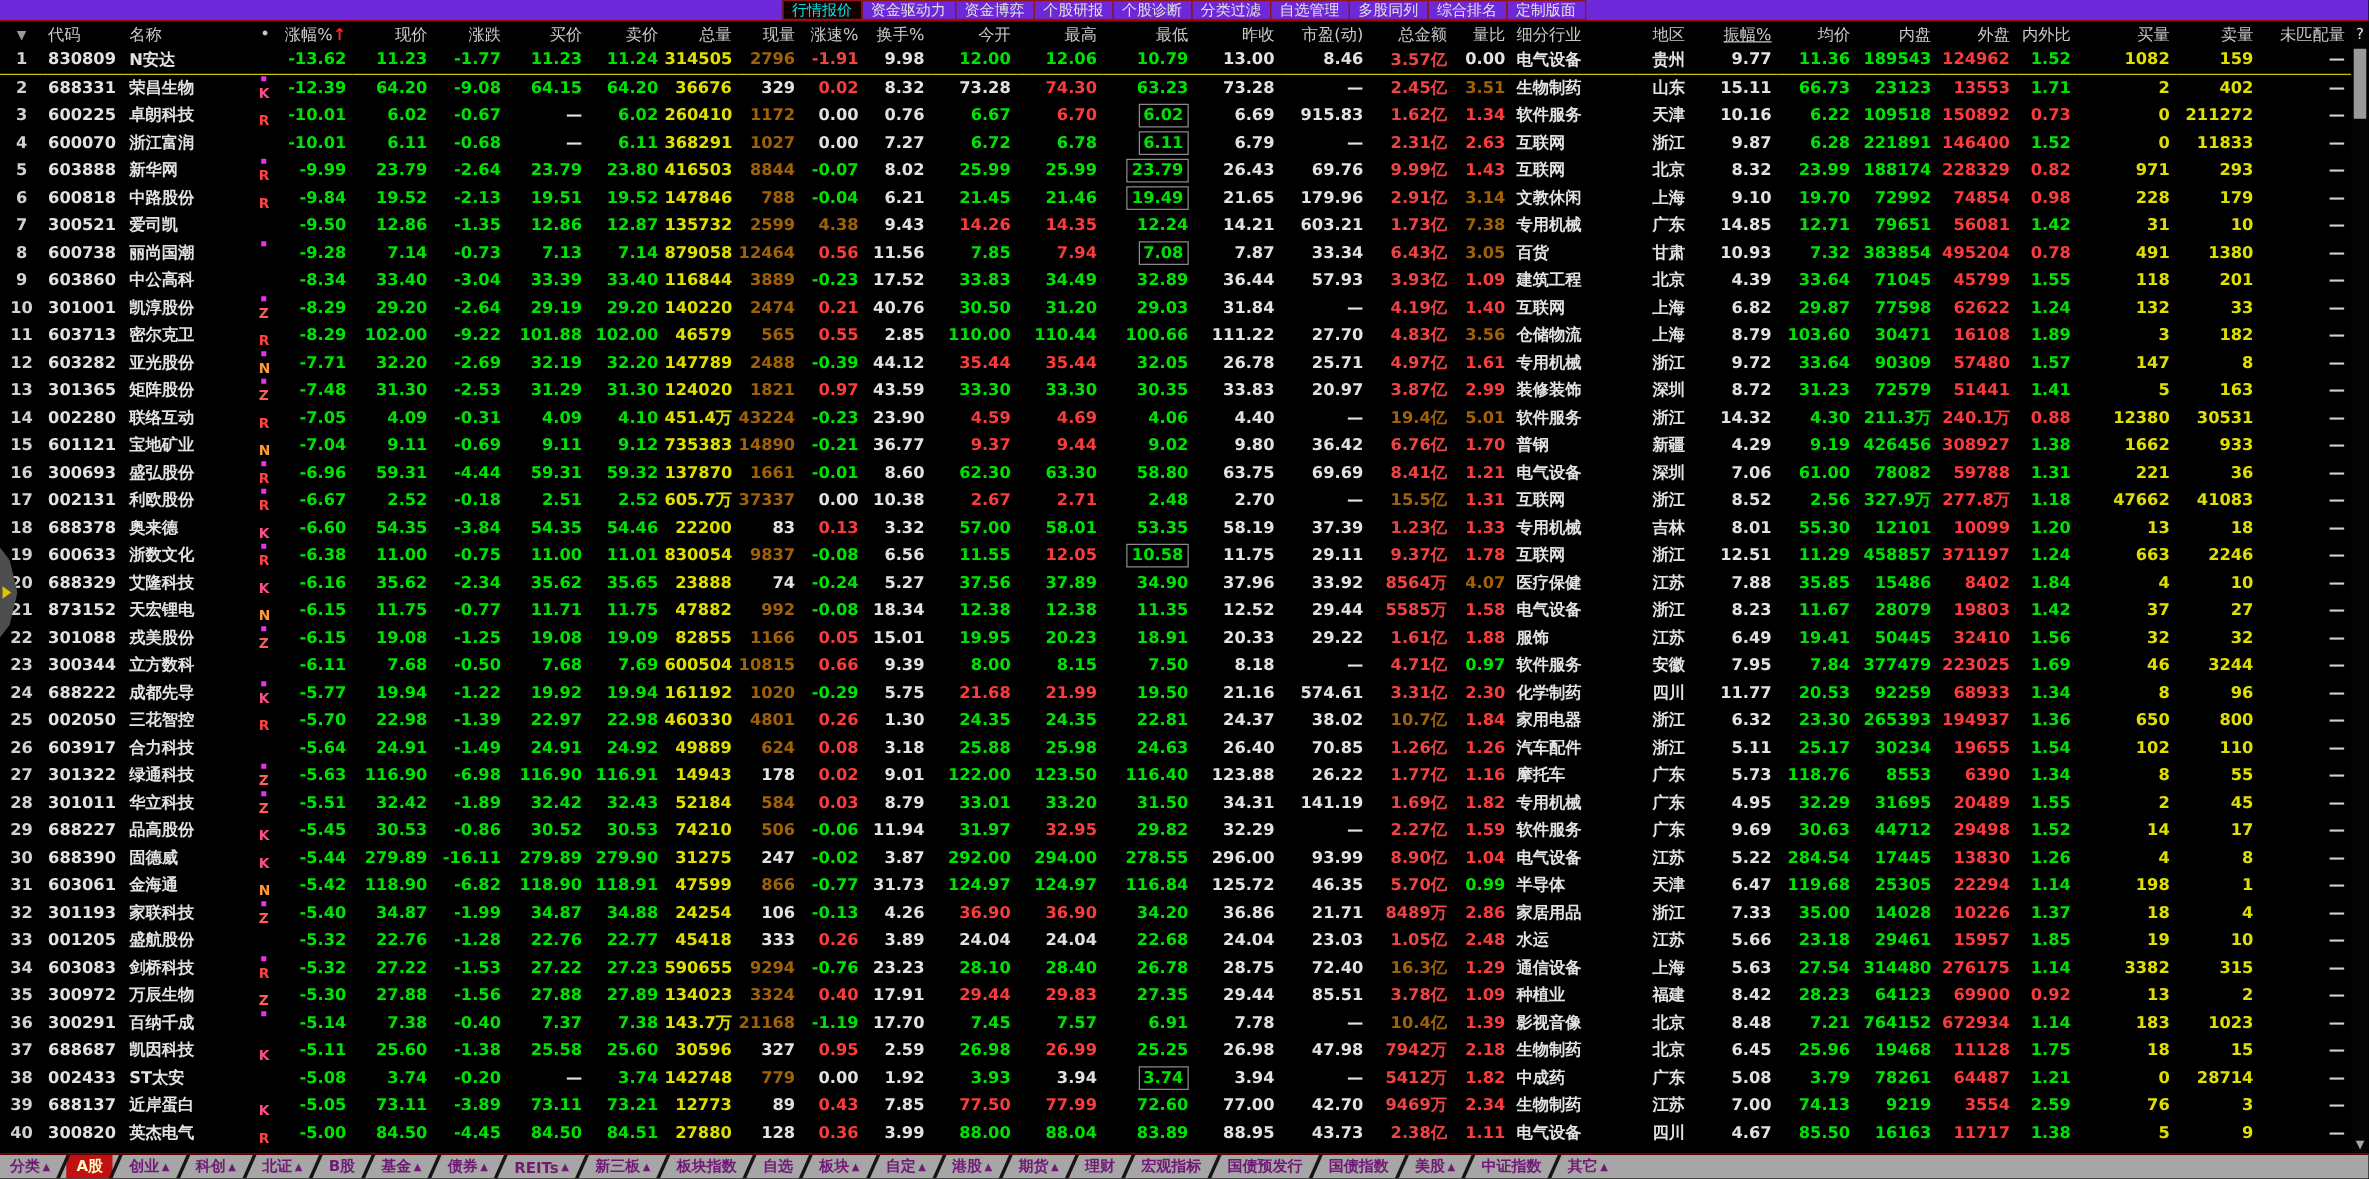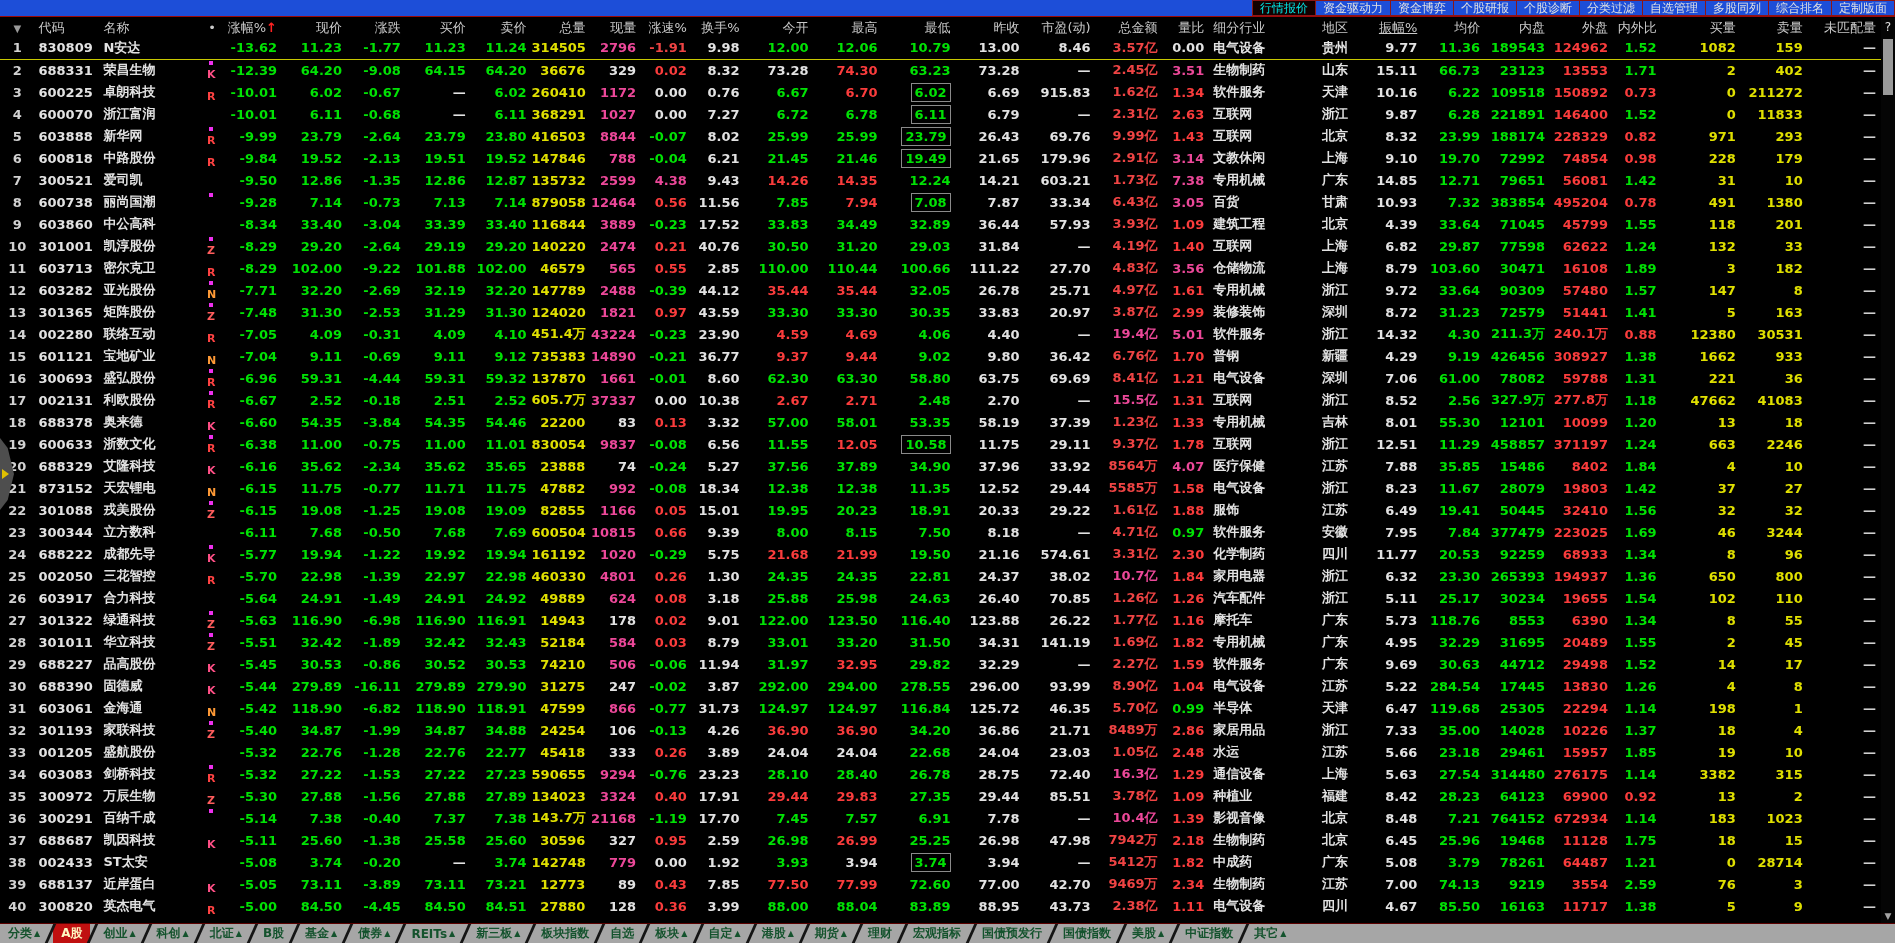--- a/index.html
+++ b/index.html
@@ -1,41 +1,41 @@
 <!DOCTYPE html>
 <html><head>
 <meta charset="utf-8">
 <style>
   * { margin:0; padding:0; box-sizing:border-box; }
   html,body { background:#000; }
   body { font-family:"DejaVu Sans","Liberation Sans",sans-serif; }
   #app { position:relative; width:1895px; height:943px; background:#000; overflow:hidden; }
 
   
-  .menubar { height:17px; display:flex; justify-content:flex-end; align-items:flex-start;
-             border-bottom:1px solid #9c0808; background:#1d4ed8; }
+  .menubar { height:17px; display:flex; justify-content:center; align-items:flex-start;
+             border-bottom:1px solid #9c0808; background:#6d28d9; }
   .mgroup { display:flex; }
   .mtab, .mbtn { display:inline-block; height:16px; line-height:14px; padding:0 7px;
                  border:1px solid #8c1616; margin-left:-1px; color:#e0e0e0; font-size:12px;
                  white-space:nowrap; cursor:default; }
   .mtab.active { color:#00e5e5; background:#120000; }
 
   
   .tablewrap { position:absolute; top:18px; left:0; right:0; bottom:20px; overflow:hidden; }
   table { border-collapse:collapse; table-layout:fixed; width:1881px; }
   th { height:19px; font-size:13px; font-weight:normal; color:#c9c9c9; white-space:nowrap;
        overflow:hidden; cursor:default; }
   td { height:22px; font-size:13px; font-weight:bold; white-space:nowrap; overflow:hidden; }
   .al-r { text-align:right; padding-right:5px; }
   .al-l { text-align:left; padding-left:4px; }
   .al-c { text-align:center; }
   tr.sel td { border-bottom:1px solid #c8c800; }
 
   .c-g { color:#00e204; } .c-r { color:#fa3c3c; } .c-w { color:#e2e2e2; }
-  .c-y { color:#e0e000; } .c-m { color:#ec4899; } .c-c { color:#ef4444; }
+  .c-y { color:#e0e000; } .c-m { color:#a16207; } .c-c { color:#ef4444; }
   .c-n { color:#d2d2d2; } .c-d { color:#d0d0d0; }
   span.boxed { display:inline-block; border:1px solid #8a8a8a; padding:0 3px; line-height:17px; }
 
   .sortarrow { color:#ff2222; font-weight:bold; }
   .filter-tri { color:#9a9a9a; font-size:10px; }
 
   
   .mkwrap { position:relative; display:inline-block; width:14px; height:21px; vertical-align:middle; }
   .mkdot { position:absolute; top:1px; left:4px; width:4px; height:4px; background:#ee30ee; }
   .mkch  { position:absolute; bottom:0px; left:2px; font-size:11px; font-weight:bold; }
@@ -51,21 +51,21 @@
   
   .posmark { position:absolute; left:0; top:438px; width:14px; height:72px; background:#4e4e4e;
              clip-path:polygon(0 0, 55% 14%, 100% 50%, 55% 86%, 0 100%); z-index:5; }
   .posmark .arr { position:absolute; top:31px; left:2px; width:0; height:0;
                   border-top:5px solid transparent; border-bottom:5px solid transparent;
                   border-left:7px solid #e0c000; }
 
   
   .bbar { position:absolute; left:0; right:0; bottom:0; height:20px; background:#a6a6a6;
           display:flex; align-items:stretch; overflow:hidden; border-top:1px solid #5a0000; }
-  .btab { display:flex; align-items:center; padding:0 8px; color:#14532d; font-size:12px;
+  .btab { display:flex; align-items:center; padding:0 8px; color:#701a75; font-size:12px;
           font-weight:bold; white-space:nowrap; cursor:default; }
   .btab.active { background:#c01010; color:#fef9c3; }
   .bsep { width:3px; background:#151515; transform:skewX(-24deg); margin:0 1px; }
   .btri { font-size:8px; margin-left:2px; }
 </style>
 </head>
 <body>
 
 <div id="app">
   <div class="menubar">

